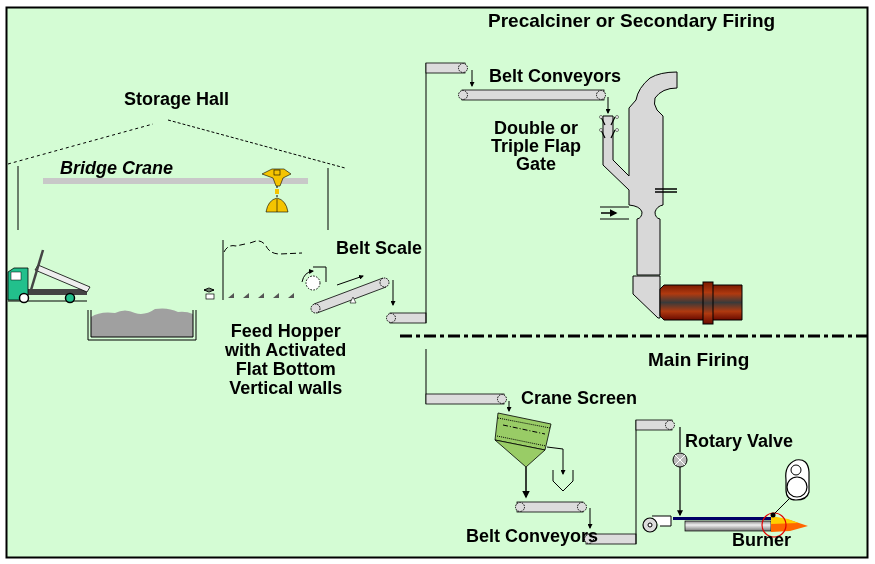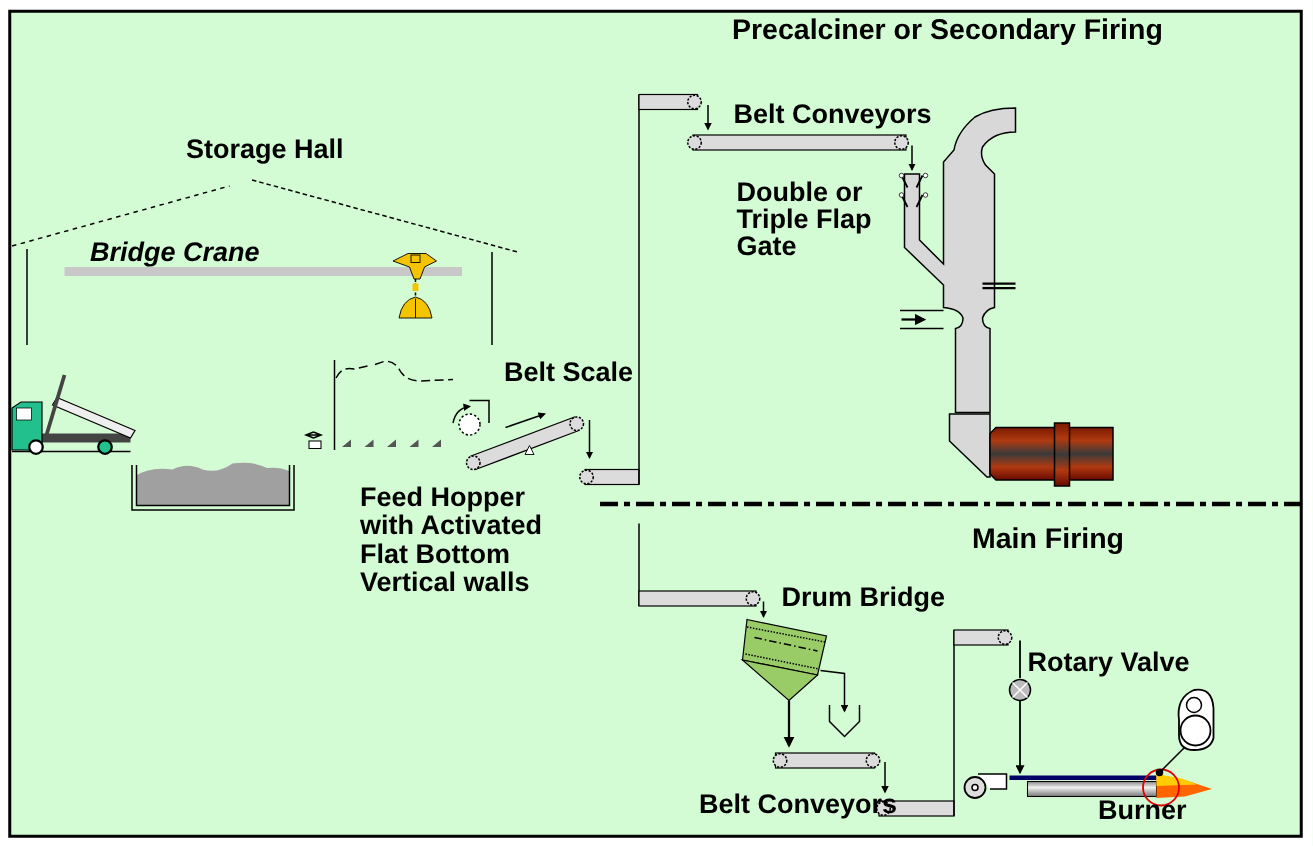--- a/index.html
+++ b/index.html
@@ -1,18 +1,18 @@
 <!DOCTYPE html>
 <html><head>
 <meta charset="utf-8">
 <style>
   html, body { margin: 0; padding: 0; background: #ffffff; }
   body { width: 875px; height: 564px; position: relative; overflow: hidden; font-family: "Liberation Sans", sans-serif; }
   #canvas { position: absolute; left: 0; top: 0; }
-  .lbl { position: absolute; font-family: "Liberation Sans", sans-serif; font-weight: bold; color: #000; white-space: nowrap; line-height: 1.15; }
+  .lbl { position: absolute; font-family: "Liberation Sans", sans-serif; font-weight: bold; color: #000; white-space: nowrap; line-height: 1.15; text-align: center; }
   .lbl14 { font-size: 18px; }
   .lbl18 { font-size: 19px; }
   .multi { white-space: pre-line; }
 </style>
 </head>
 <body>
 
 <svg id="canvas" width="875" height="564" viewBox="0 0 875 564">
   <defs>
     <linearGradient id="kilnGrad" x1="0" y1="0" x2="0" y2="1">
@@ -189,24 +189,24 @@
     <circle cx="797" cy="487" r="10" fill="#fff" stroke="#000" stroke-width="1.2"></circle>
   </g>
 </svg>
 
 <div class="lbl lbl18" style="left:488px; top:10px;">Precalciner or Secondary Firing</div>
 <div class="lbl lbl18" style="left:604px; top:349px;margin-left:44px;">Main Firing</div>
 
 <div class="lbl lbl14" style="left:124px; top:89px;">Storage Hall</div>
 <div class="lbl lbl14" style="left:60px; top:158px;font-style:italic;">Bridge Crane</div>
 <div class="lbl lbl14" style="left:336px; top:238px;">Belt Scale</div>
-<div class="lbl lbl14 multi" style="left:240px; top:322px; line-height:19px;">Feed Hopper
+<div class="lbl lbl14 multi" style="left:225px; top:322px; line-height:19px;">Feed Hopper
 with Activated
 Flat Bottom
 Vertical walls</div>
 <div class="lbl lbl14" style="left:489px; top:66px;">Belt Conveyors</div>
 <div class="lbl lbl14 multi" style="left:491px; top:119px; line-height:18px;">Double or
 Triple Flap
 Gate</div>
-<div class="lbl lbl14" style="left:521px; top:388px;">Drum Bridge</div>
+<div class="lbl lbl14" style="left:521px; top:388px;">Crane Screen</div>
 <div class="lbl lbl14" style="left:685px; top:431px;">Rotary Valve</div>
 <div class="lbl lbl14" style="left:466px; top:526px;">Belt Conveyors</div>
 <div class="lbl lbl14" style="left:732px; top:530px;">Burner</div>
 
 </body></html>

